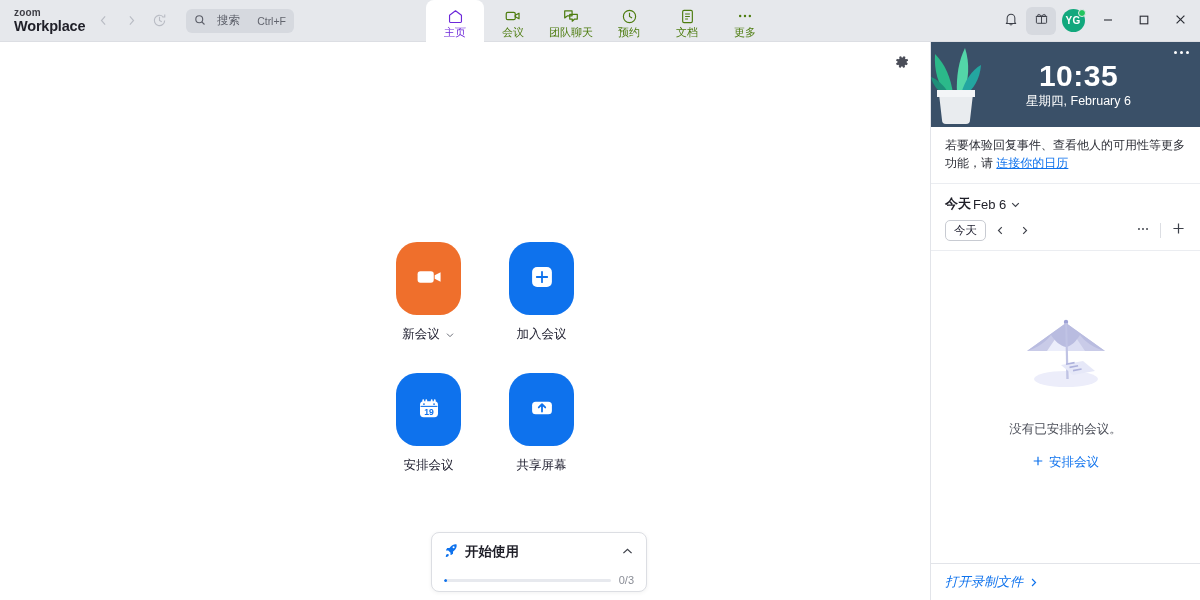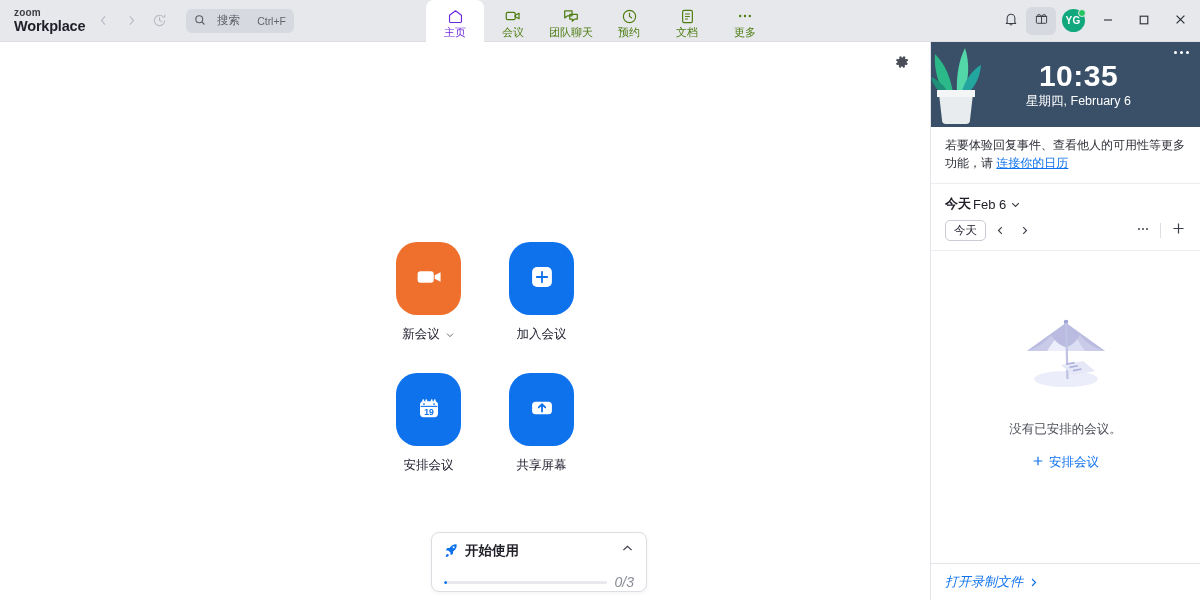--- a/index.html
+++ b/index.html
@@ -109,27 +109,27 @@
   .cap-chev { color: #6b6e78; display: flex; }
 
   
   .gs-card {
     position: absolute; right: 283px; bottom: 8px;
     width: 216px; height: 60px; background: #fff;
     border: 1px solid #dcdee3; border-radius: 8px;
     box-shadow: 0 1px 4px rgba(0,0,0,.06);
     padding: 9px 12px 0 12px;
   }
-  .gs-head { display: flex; align-items: flex-start; gap: 6px; }
+  .gs-head { display: flex; align-items: center; gap: 6px; }
   .gs-title { font-size: 13.5px; font-weight: 700; color: #1f1f28; }
   .gs-chev { margin-left: auto; color: #3d4049; display: flex; }
   .gs-progress { display: flex; align-items: center; gap: 8px; margin-top: 13px; }
   .gs-track { flex: 1; height: 3px; border-radius: 2px; background: #e7e9ee; position: relative; overflow: hidden; }
   .gs-fill { position: absolute; left: 0; top: 0; bottom: 0; width: 3px; background: #0e72ed; border-radius: 2px; }
-  .gs-count { font-size: 14px; color: #8a8d96; font-style: italic; }
+  .gs-count { font-size: 11px; color: #8a8d96; }
 
   
   .sidebar {
     width: 270px; min-width: 270px; background: #fff;
     border-left: 1px solid #e2e4e9;
     display: flex; flex-direction: column; justify-content: flex-end;
   }
   .clock {
     height: 85px; background: #3a5068; position: relative; overflow: hidden;
     display: flex; align-items: center; justify-content: center;

